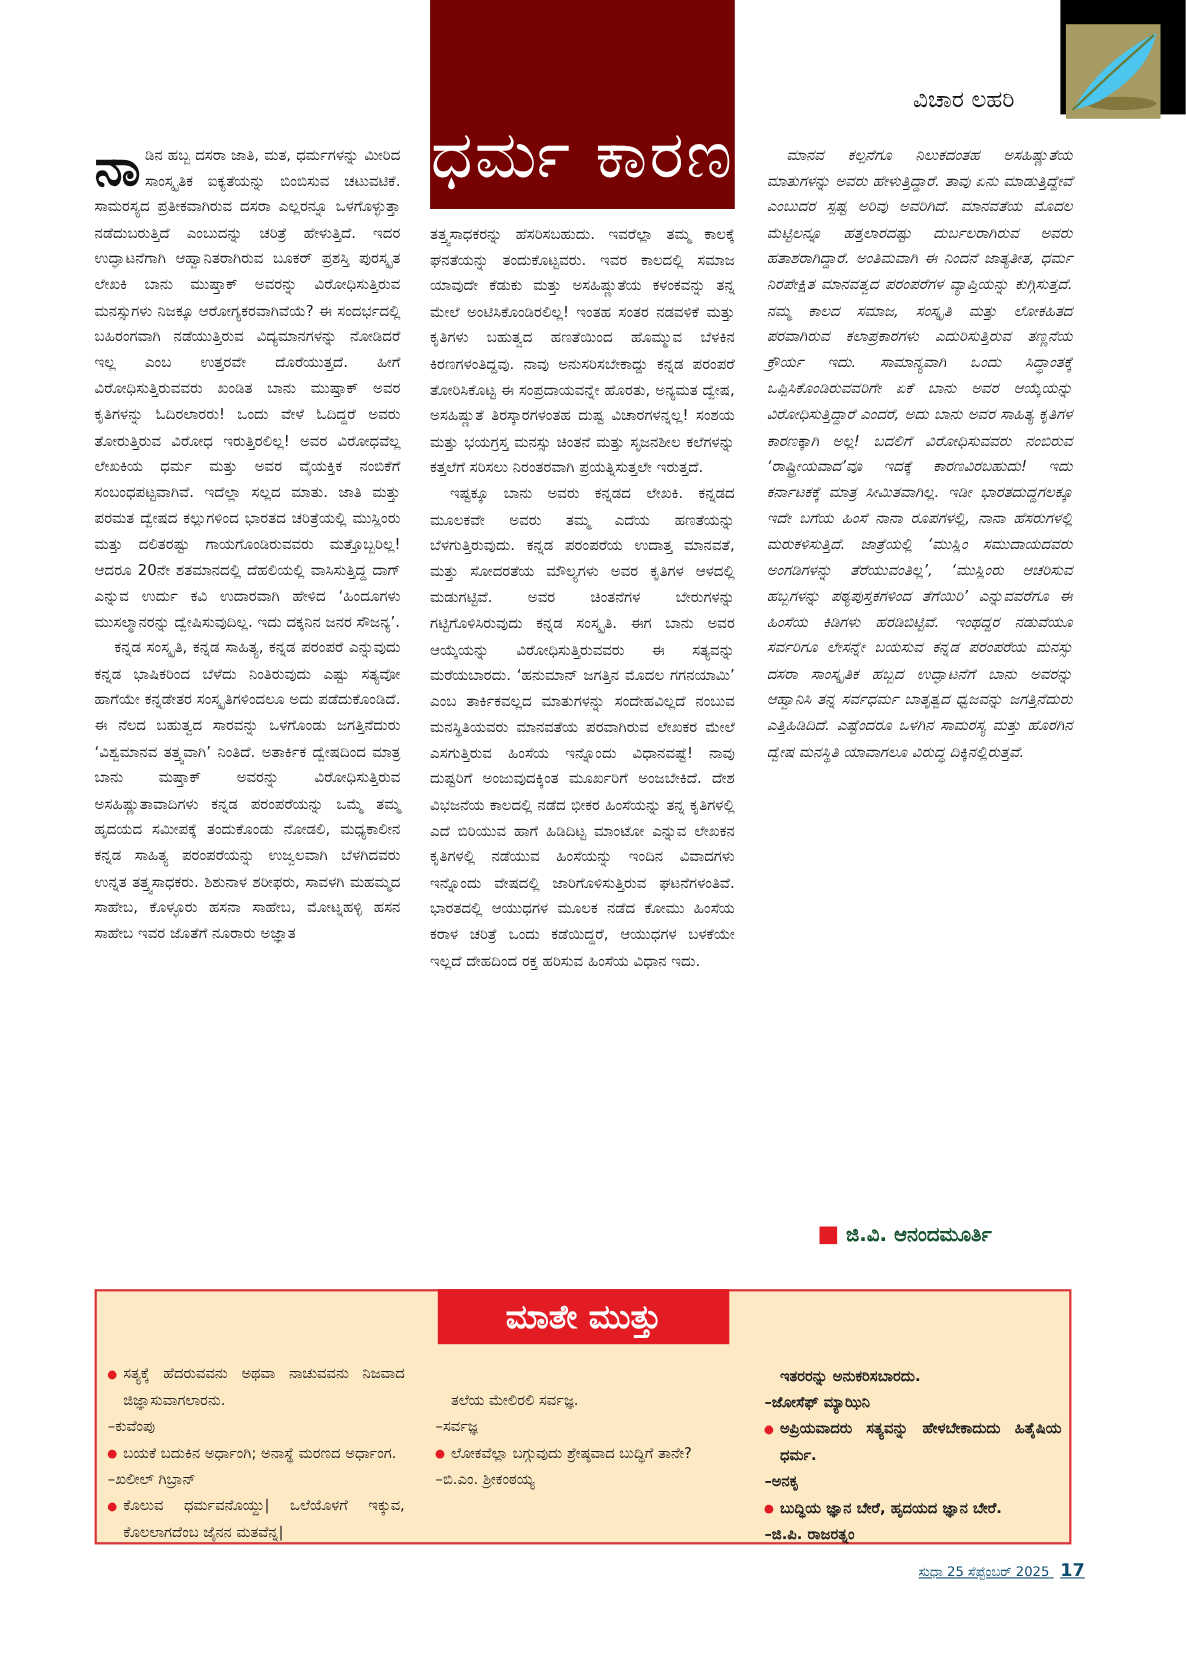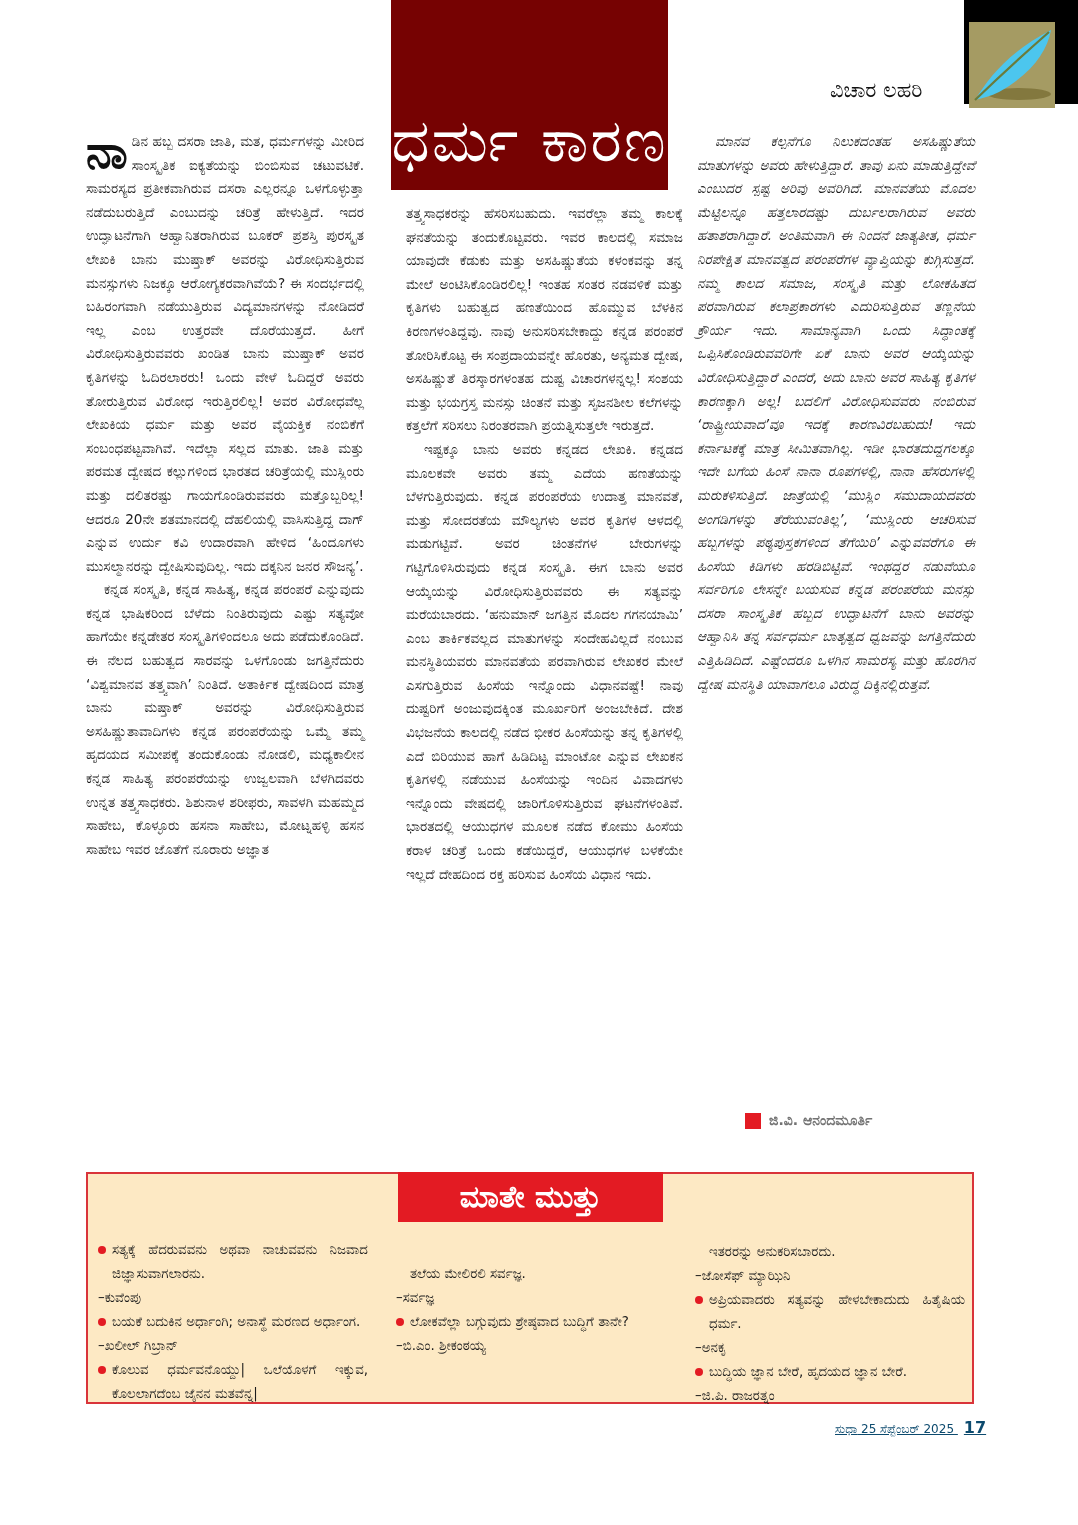--- a/index.html
+++ b/index.html
@@ -23,28 +23,28 @@
   .feather-box { left:969px; top:22px; width:86px; height:86px; background:#a59b63; overflow:hidden; }
   .section-label { left:830px; top:78px; font-size:21px; color:#111; white-space:nowrap; }
   
   .col {
     font-size:13.6px; line-height:23.6px; text-align:justify;
     color:#1b1b1b;
   }
   .col p { margin:0; text-indent:18px; }
   .col p.first { text-indent:0; }
   .col-left { left:86px; top:130px; width:278px; }
-  .col-mid { left:406px; top:202px; width:277px; }
+  .col-mid { left:391px; top:202px; width:277px; }
   .col-right { left:697px; top:130px; width:278px;font-style:italic; }
   .dropcap {
     float:left; font-size:46px; line-height:40px; font-weight:bold; margin:2px 4px 0 0;
     color:#111;
   }
   .byline {
-    left:745px; top:1112px; font-size:14px; font-weight:bold; color:#737373; white-space:nowrap;
+    left:745px; top:1112px; font-size:18px; font-weight:bold; color:#14532d; white-space:nowrap;
     display:flex; align-items:center;
   }
   .byline .sq { width:16px; height:16px; background:#e31b23; margin-right:8px; display:inline-block; }
   
   .quote-box {
     left:86px; top:1172px; width:888px; height:232px;
     background:#fde9c4; border:2px solid #d9343a; box-sizing:border-box;
   }
   .quote-title {
     left:398px; top:1172px; width:265px; height:50px; background:#e31b23;
@@ -52,21 +52,21 @@
     white-space:nowrap;
   }
   .qcol { font-size:13.4px; line-height:24px; color:#1b1b1b;margin-top:38px; }
   .qcol .q { position:relative; padding-left:14px; text-align:justify; }
   .qcol .q .dot {
     position:absolute; left:0; top:8px; width:8px; height:8px; border-radius:50%; background:#e31b23;
   }
   .qcol .attr { }
   .qcol-1 { left:98px; top:1200px; width:270px; }
   .qcol-2 { left:396px; top:1224px; width:270px; }
-  .qcol-3 { left:695px; top:1202px; width:270px; }
+  .qcol-3 { left:695px; top:1202px; width:270px;font-weight:bold; }
   .footer {
     left:835px; top:1418px; font-size:12px; color:#0c4a6e; white-space:nowrap;text-decoration:underline;
   }
   .footer .pg { font-size:16px; font-weight:bold; margin-left:6px; }
 </style>
 </head>
 <body>
 
 <div class="abs title-block">
   <span>ಧರ್ಮ ಕಾರಣ</span>

